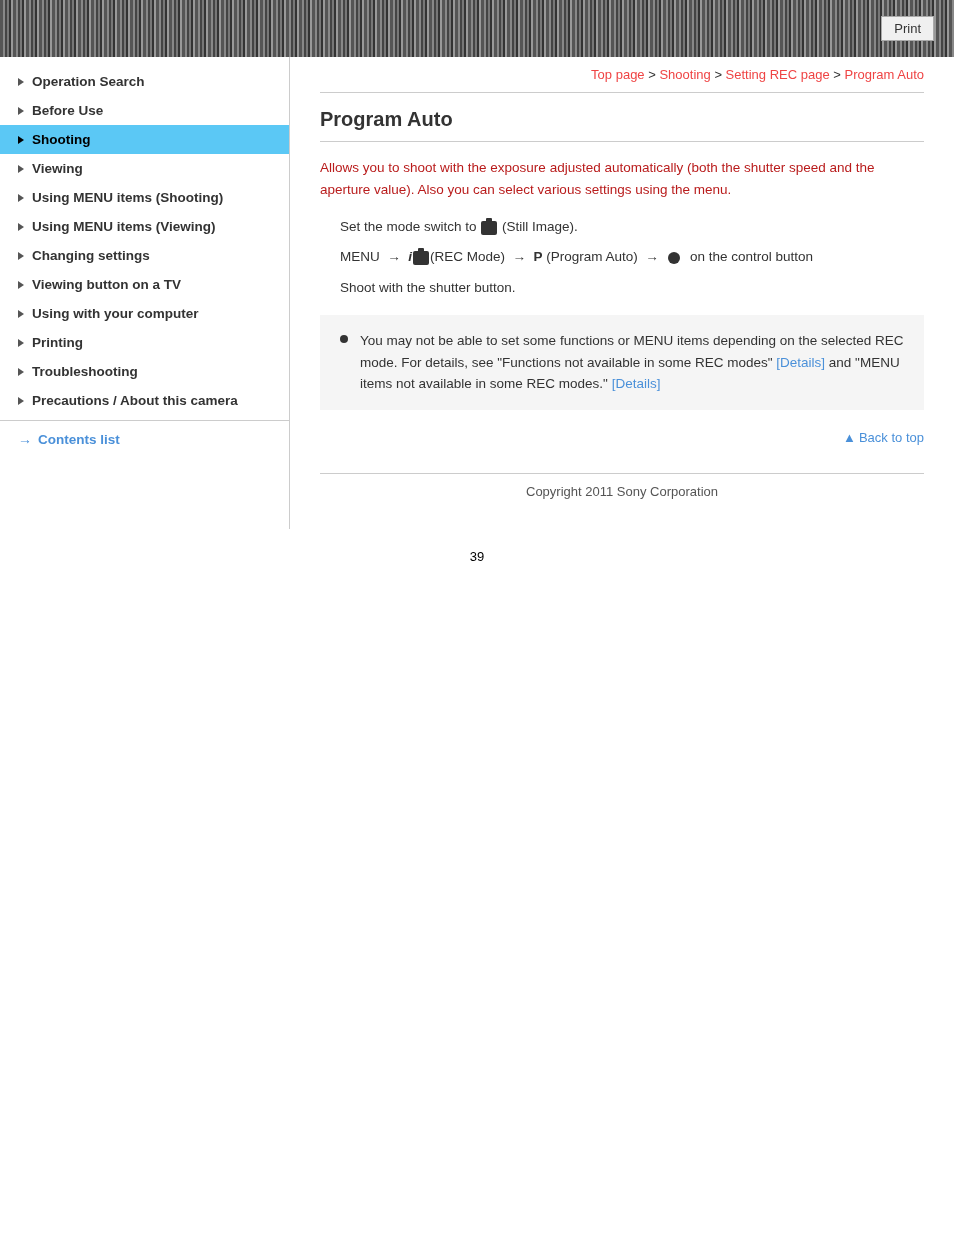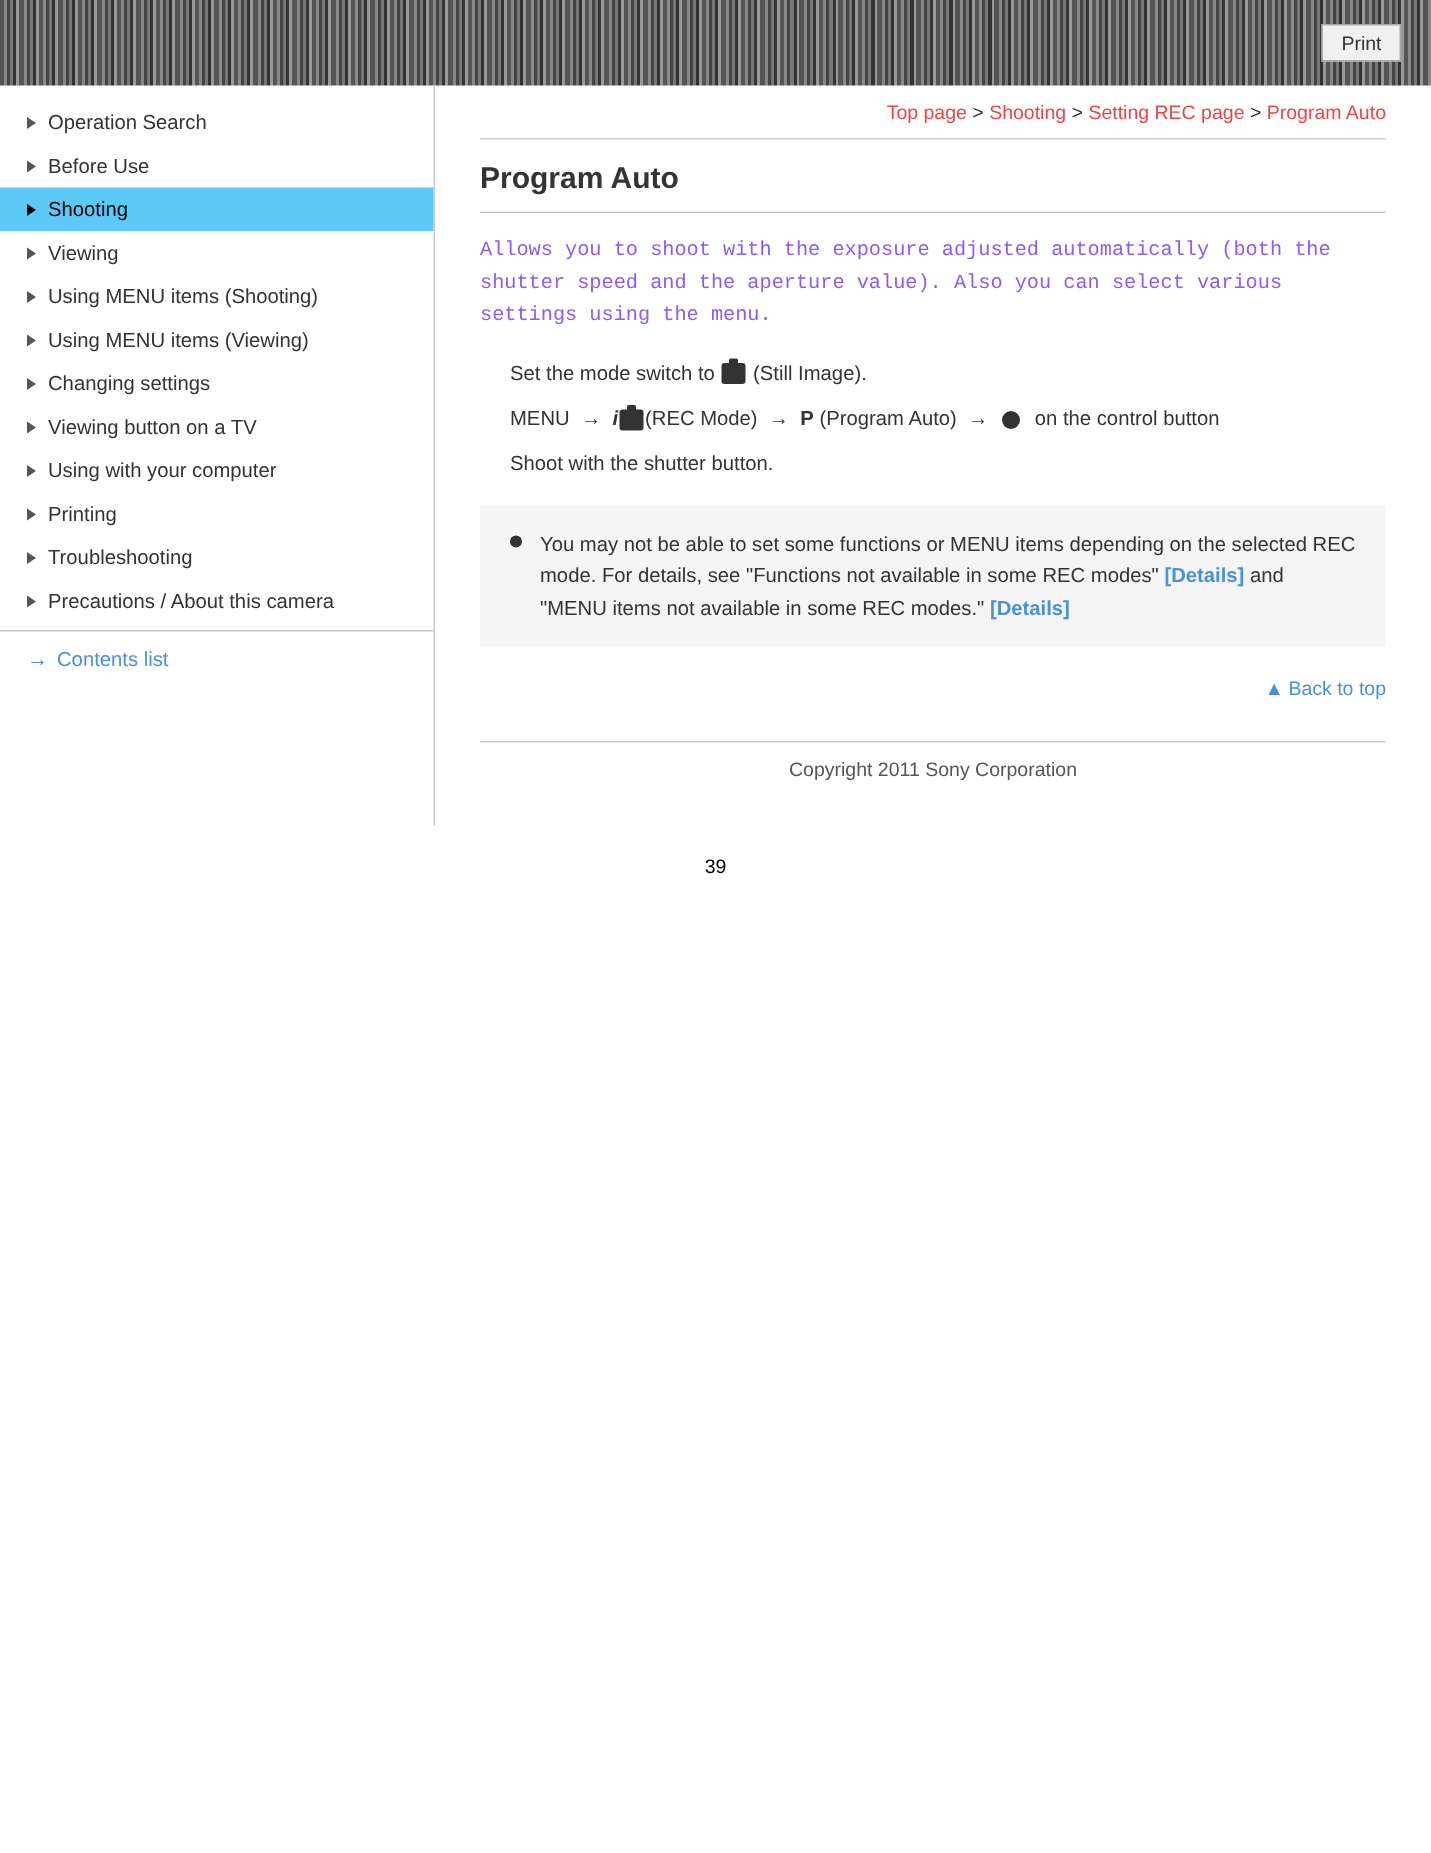--- a/index.html
+++ b/index.html
@@ -38,20 +38,21 @@
       display: flex;
       width: 100%;
     }
 
     
     .sidebar {
       width: 290px;
       min-width: 290px;
       border-right: 1px solid #ccc;
       padding-top: 10px;
+      font-weight: bold;
     }
     .sidebar-item {
       display: flex;
       align-items: center;
       padding: 7px 10px 7px 18px;
       font-size: 13.5px;
       color: #333;
       cursor: pointer;
       border-bottom: none;
     }
@@ -107,22 +108,21 @@
       margin-bottom: 15px;
       border-bottom: 1px solid #ccc;
       padding-bottom: 10px;
     }
 
     
     .description {
       font-size: 13.5px;
       line-height: 1.6;
       margin-bottom: 15px;
-      color: #8b5cf6;
-      font-family: Liberation Mono, monospace;
+      color: #b91c1c;
     }
 
     
     .steps {
       margin-left: 20px;
       margin-bottom: 15px;
     }
     .step {
       font-size: 13.5px;
       line-height: 1.8;
@@ -182,21 +182,20 @@
       background: #333;
       border-radius: 50%;
       margin-right: 12px;
       margin-top: 5px;
       flex-shrink: 0;
     }
     .note-link {
       color: #4a90d9;
       cursor: pointer;
       text-decoration: none;
-      font-weight: bold;
     }
 
     
     .back-to-top {
       text-align: right;
       margin-bottom: 15px;
       font-size: 13px;
     }
     .back-to-top a {
       color: #4a90d9;

